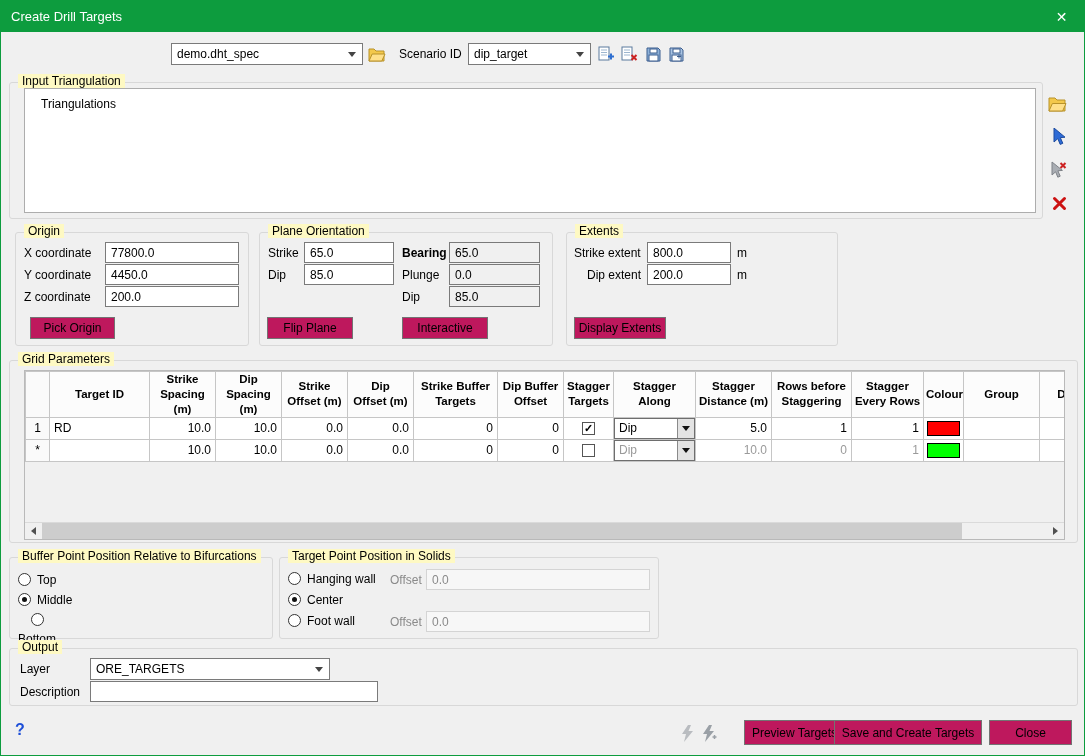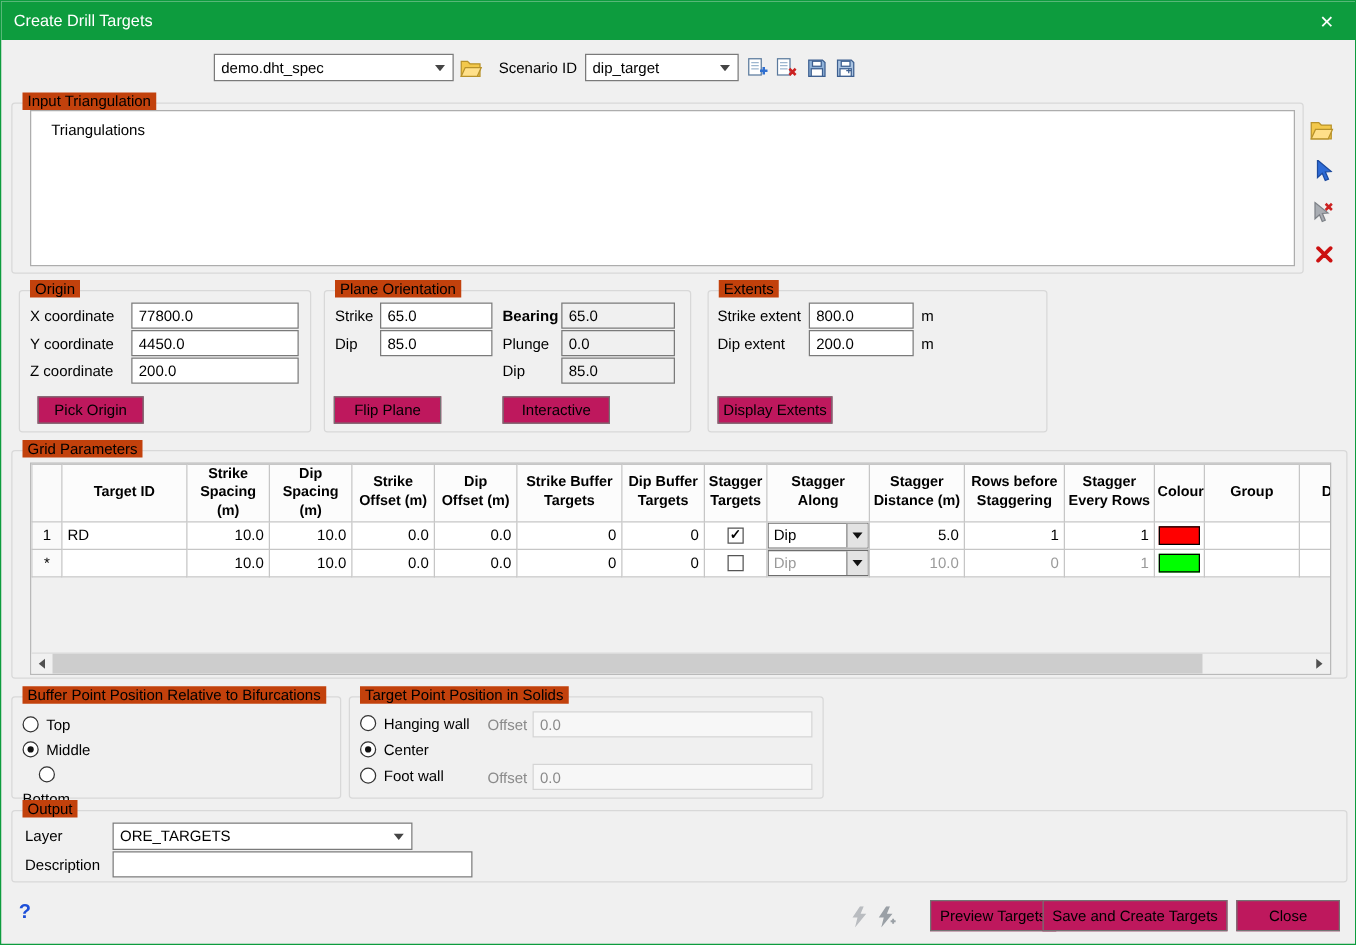--- a/index.html
+++ b/index.html
@@ -25,21 +25,21 @@
   .combo { position:absolute; background:#fff; border:1px solid #7a7a7a; height:22px;
            display:flex; align-items:center; padding:0 20px 0 5px; white-space:nowrap; overflow:hidden; }
   .combo-arrow { position:absolute; right:6px; top:50%; margin-top:-2px; width:0; height:0;
                  border-left:4px solid transparent; border-right:4px solid transparent;
                  border-top:5px solid #444; }
 
   .btn { position:absolute; background:#be185d; border:1px solid #737373; display:flex;
          align-items:center; justify-content:center; font-size:12px; white-space:nowrap; cursor:default; }
 
   .groupbox { position:absolute; border:1px solid #d8d8d8; border-radius:3px; }
-  .gb-title { position:absolute; top:-9px; left:8px; background:#c2410c; padding:0 4px;
+  .gb-title { position:absolute; top:-9px; left:8px; background:#fef9c3; padding:0 4px;
               white-space:nowrap; }
 
   .iconbtn { position:absolute; display:flex; align-items:center; justify-content:center;
              width:20px; height:20px; }
 
   
   .listbox { position:absolute; background:#fff; border:1px solid #adadad; overflow:hidden; }
   .tree-item { height:21px; display:flex; align-items:center; padding-left:16px; }
   .tree-item.child { padding-left:26px; }
 
@@ -227,21 +227,21 @@
     </div>
   </div>
 
   <div class="groupbox" style="left:565px; top:231px; width:272px; height:114px;">
     <span class="gb-title">Extents</span>
     <span class="lbl" style="left:7px; top:9px;">Strike extent</span>
     <div class="textbox" style="left:80px; top:9px; width:84px;">
       <span>800.0</span>
     </div>
     <span class="lbl" style="left:170px; top:9px;">m</span>
-    <span class="lbl" style="left:7px; top:31px;">Dip extent</span>
+    <span class="lbl" style="left:20px; top:31px;">Dip extent</span>
     <div class="textbox" style="left:80px; top:31px; width:84px;">
       <span>200.0</span>
     </div>
     <span class="lbl" style="left:170px; top:31px;">m</span>
     <div class="btn" style="left:7px; top:84px; width:92px; height:22px;">
       <span>Display Extents</span>
     </div>
   </div>
 
   <div class="groupbox" style="left:8px; top:359px; width:1069px; height:183px;">
@@ -274,21 +274,21 @@
 Spacing (m)</th>
             <th>Dip
 Spacing (m)</th>
             <th>Strike
 Offset (m)</th>
             <th>Dip
 Offset (m)</th>
             <th>Strike Buffer
 Targets</th>
             <th>Dip Buffer
-Targets</th>
+Offset</th>
             <th>Stagger
 Targets</th>
             <th>Stagger Along</th>
             <th>Stagger
 Distance (m)</th>
             <th>Rows before
 Staggering</th>
             <th>Stagger
 Every Rows</th>
             <th>Colour</th>

